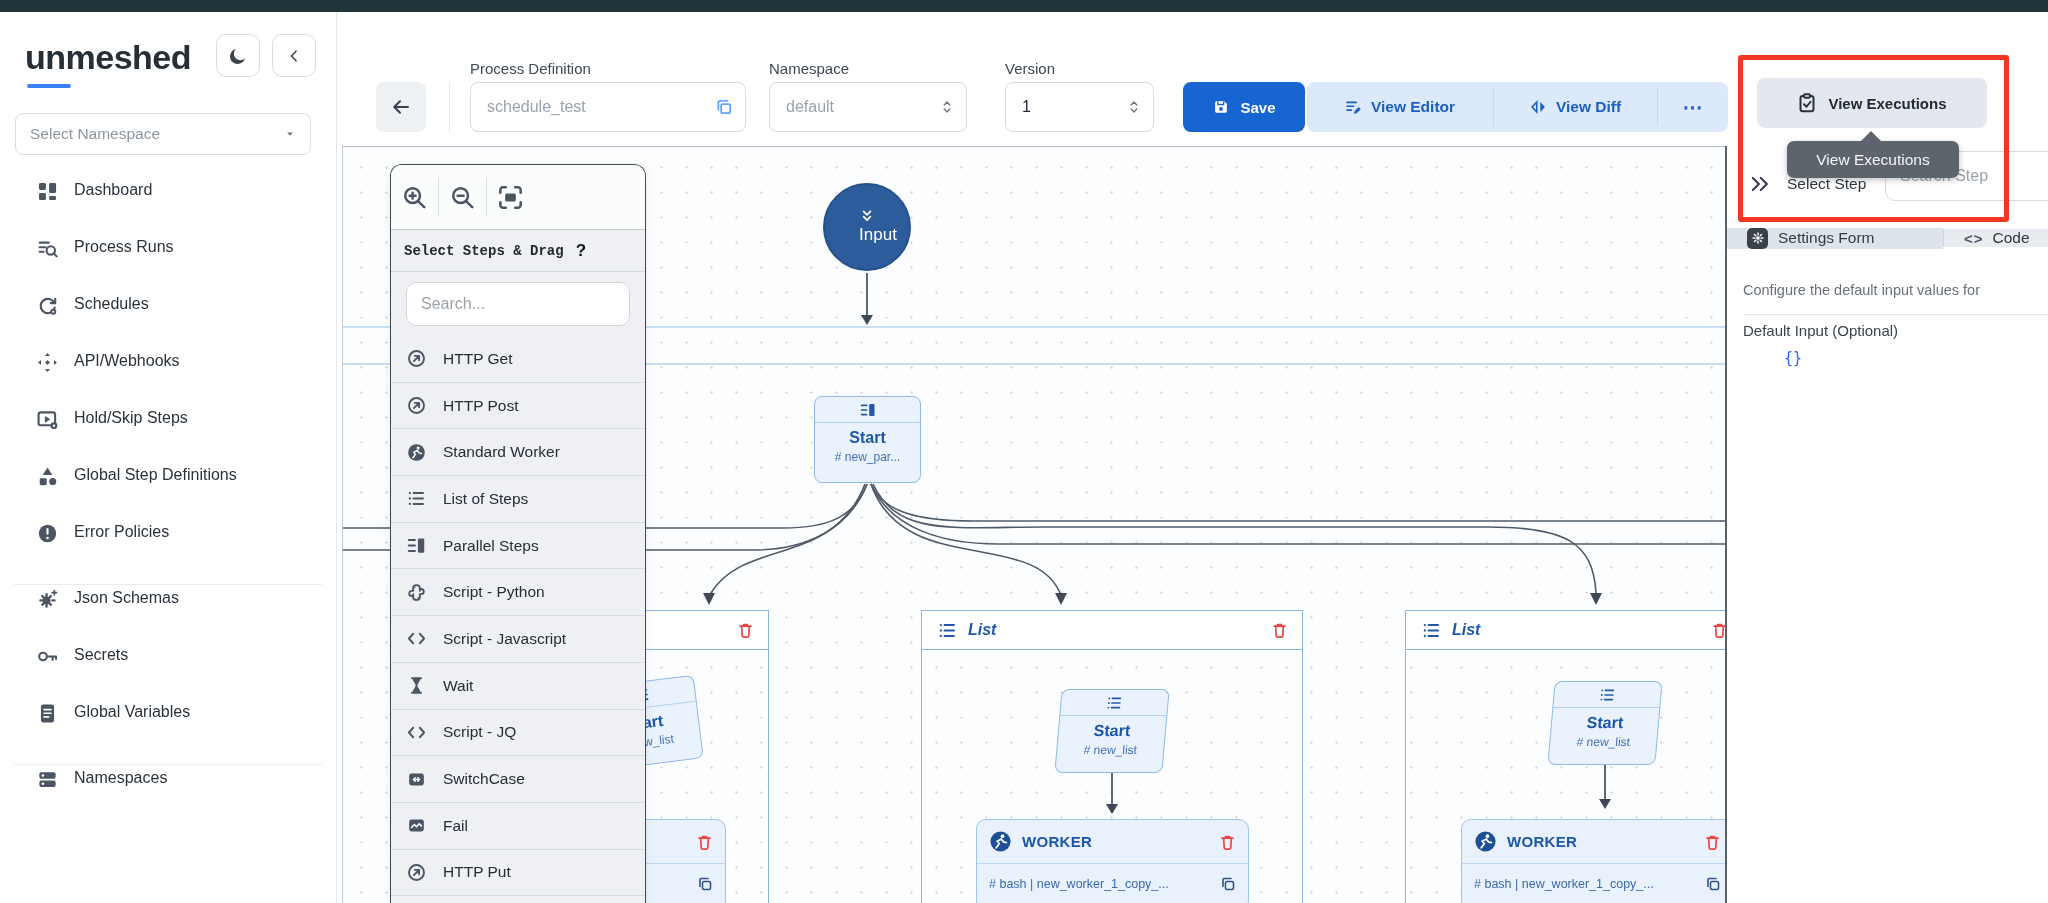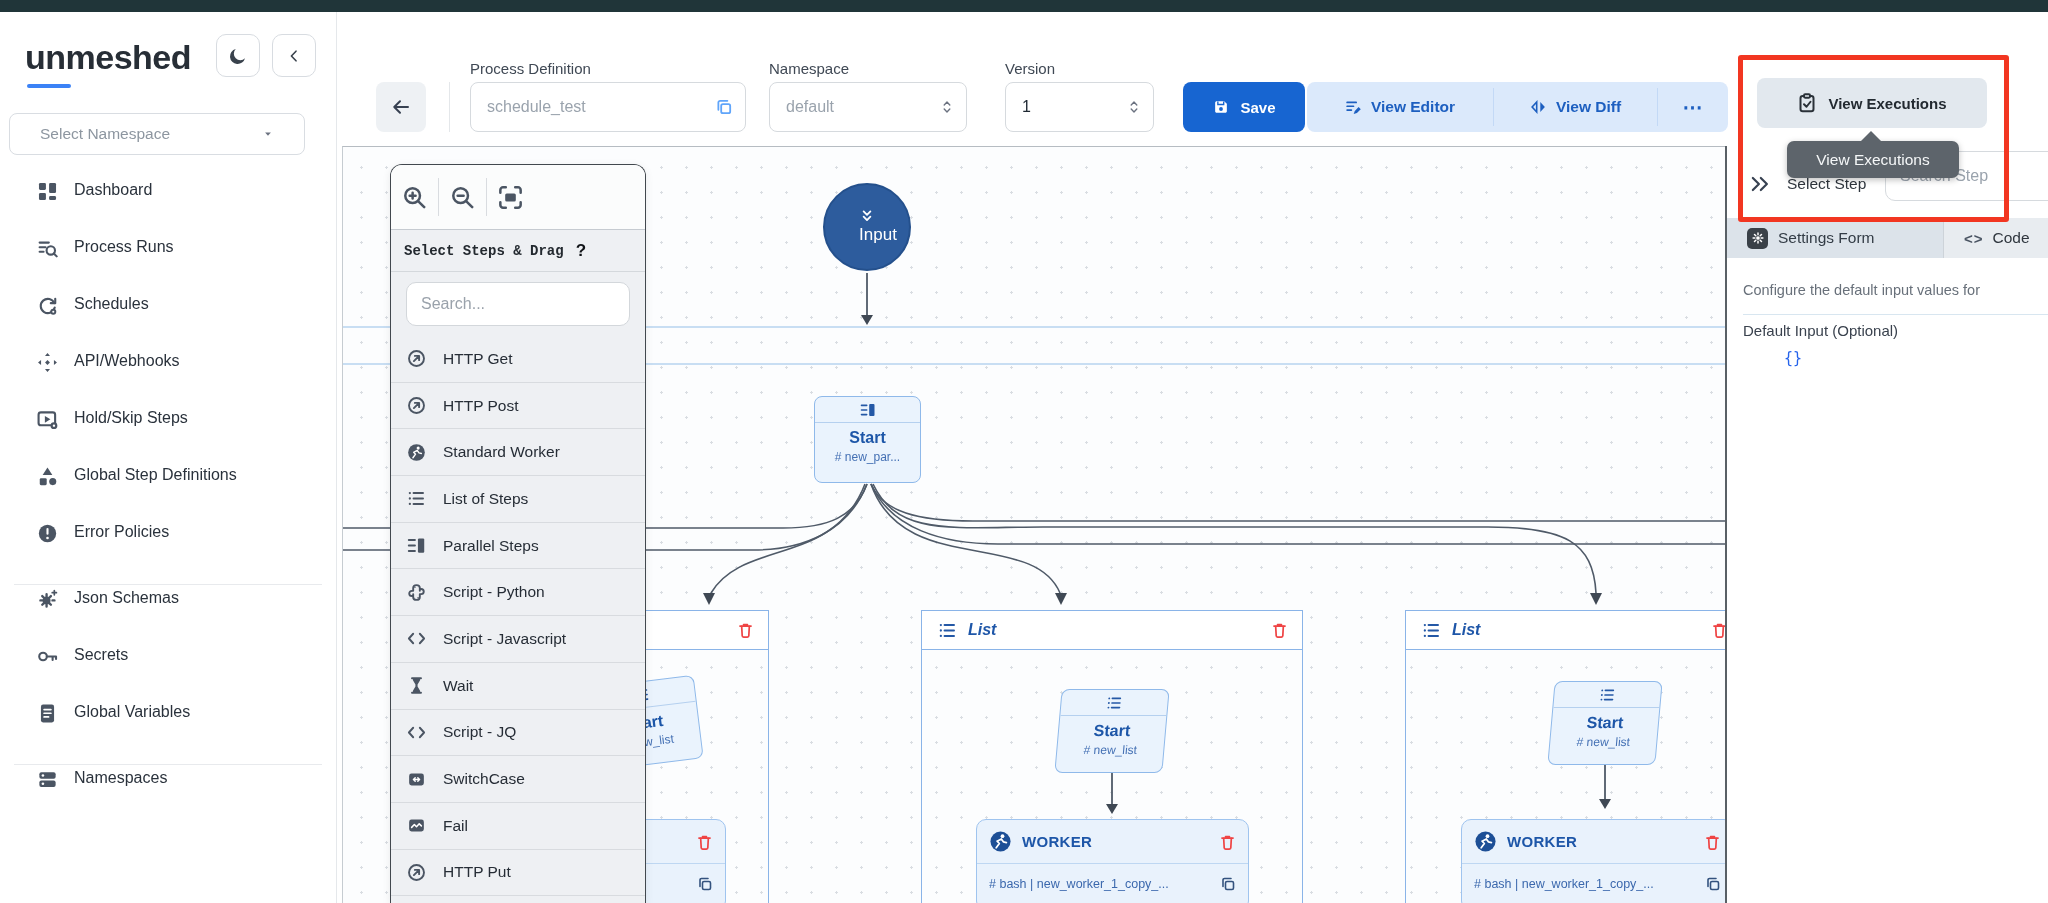--- a/index.html
+++ b/index.html
@@ -17,23 +17,23 @@
     border-right:1px solid #e5e8eb; }
   #logo { position:absolute; left:25px; top:26px; font-size:34px; font-weight:700;
     color:#272e36; letter-spacing:-0.5px; }
   #logo-underline { position:absolute; left:27px; top:72px; width:44px; height:4px;
     background:#3b82f6; border-radius:2px; }
   .sq-btn { position:absolute; width:44px; height:43px; border:1px solid #d8dce1;
     border-radius:10px; background:#fff; display:flex; align-items:center;
     justify-content:center; color:#39424c; cursor:pointer; }
   #moon-btn { left:216px; top:22px; }
   #collapse-btn { left:272px; top:22px; }
-  #ns-select { position:absolute; left:9px; top:101px; width:296px; height:42px;
+  #ns-select { position:absolute; left:15px; top:101px; width:296px; height:42px;
     border:1px solid #d9dde2; border-radius:8px; display:flex; align-items:center;
-    padding:0 30px; color:#8d96a0; font-size:15.5px; background:#fff; }
+    padding:0 14px; color:#8d96a0; font-size:15.5px; background:#fff; }
   #ns-select .ic { margin-left:auto; width:12px; height:12px; color:#6b7280; }
   #nav { position:absolute; left:0; top:169px; width:100%; }
   .nav-item { height:57px; display:flex; align-items:flex-start; margin:0 17px 0 23px;
     padding:0 0 0 14px; border-radius:10px; color:#2a323c; font-size:16px;
     font-weight:500; cursor:pointer; }
   .nav-item .ic { width:21px; height:21px; margin-right:16px; color:#4b5563; flex:none; }
   .nav-item.active { background:#e8edf3; }
   .nav-divider { height:1px; background:#e8eaed; margin:4px 14px; }
 
   
@@ -144,21 +144,21 @@
   #right-panel { left:1725px; top:146px; width:323px; height:757px; background:#fff;
     border-left:2px solid #596066; }
   #rp-toprow { position:absolute; left:0; top:14px; width:100%; height:48px;
     display:flex; align-items:center; }
   #rp-collapse { width:22px; height:22px; color:#374151; margin-left:22px; cursor:pointer; }
   #rp-select-step { font-size:15.5px; font-weight:500; color:#2f363e; margin-left:16px; }
   #rp-search { position:absolute; left:158px; top:5px; width:180px; height:50px;
     border:1px solid #d6dade; border-radius:10px; background:#fff; padding:0 14px;
     font-size:16px; outline:none; font-family:"Liberation Sans",sans-serif; }
   #rp-search::placeholder { color:#9aa3ad; }
-  #rp-tabs { position:absolute; left:0; top:72px; width:100%; height:40px; display:flex; }
+  #rp-tabs { position:absolute; left:0; top:72px; width:100%; height:40px; display:flex;align-items:center; }
   .rp-tab { display:flex; align-items:center; font-size:15.5px; cursor:pointer; }
   #rp-tab-settings { width:216px; background:#dce3ea; color:#333c46; font-weight:500;
     padding-left:20px; }
   #rp-tab-settings .badge { width:21px; height:21px; background:#3a4148; border-radius:5px;
     margin-right:10px; display:flex; align-items:center; justify-content:center; }
   #rp-tab-settings .badge .ic { width:14px; height:14px; }
   #rp-tab-code { flex:1; background:#e8ecf0; color:#2f363e; padding-left:20px;
     border-left:1px solid #cdd3d9; }
   #rp-tab-code .code-glyph { color:#4b5563; font-weight:700; margin-right:9px;
     font-size:15px; letter-spacing:1px; }

